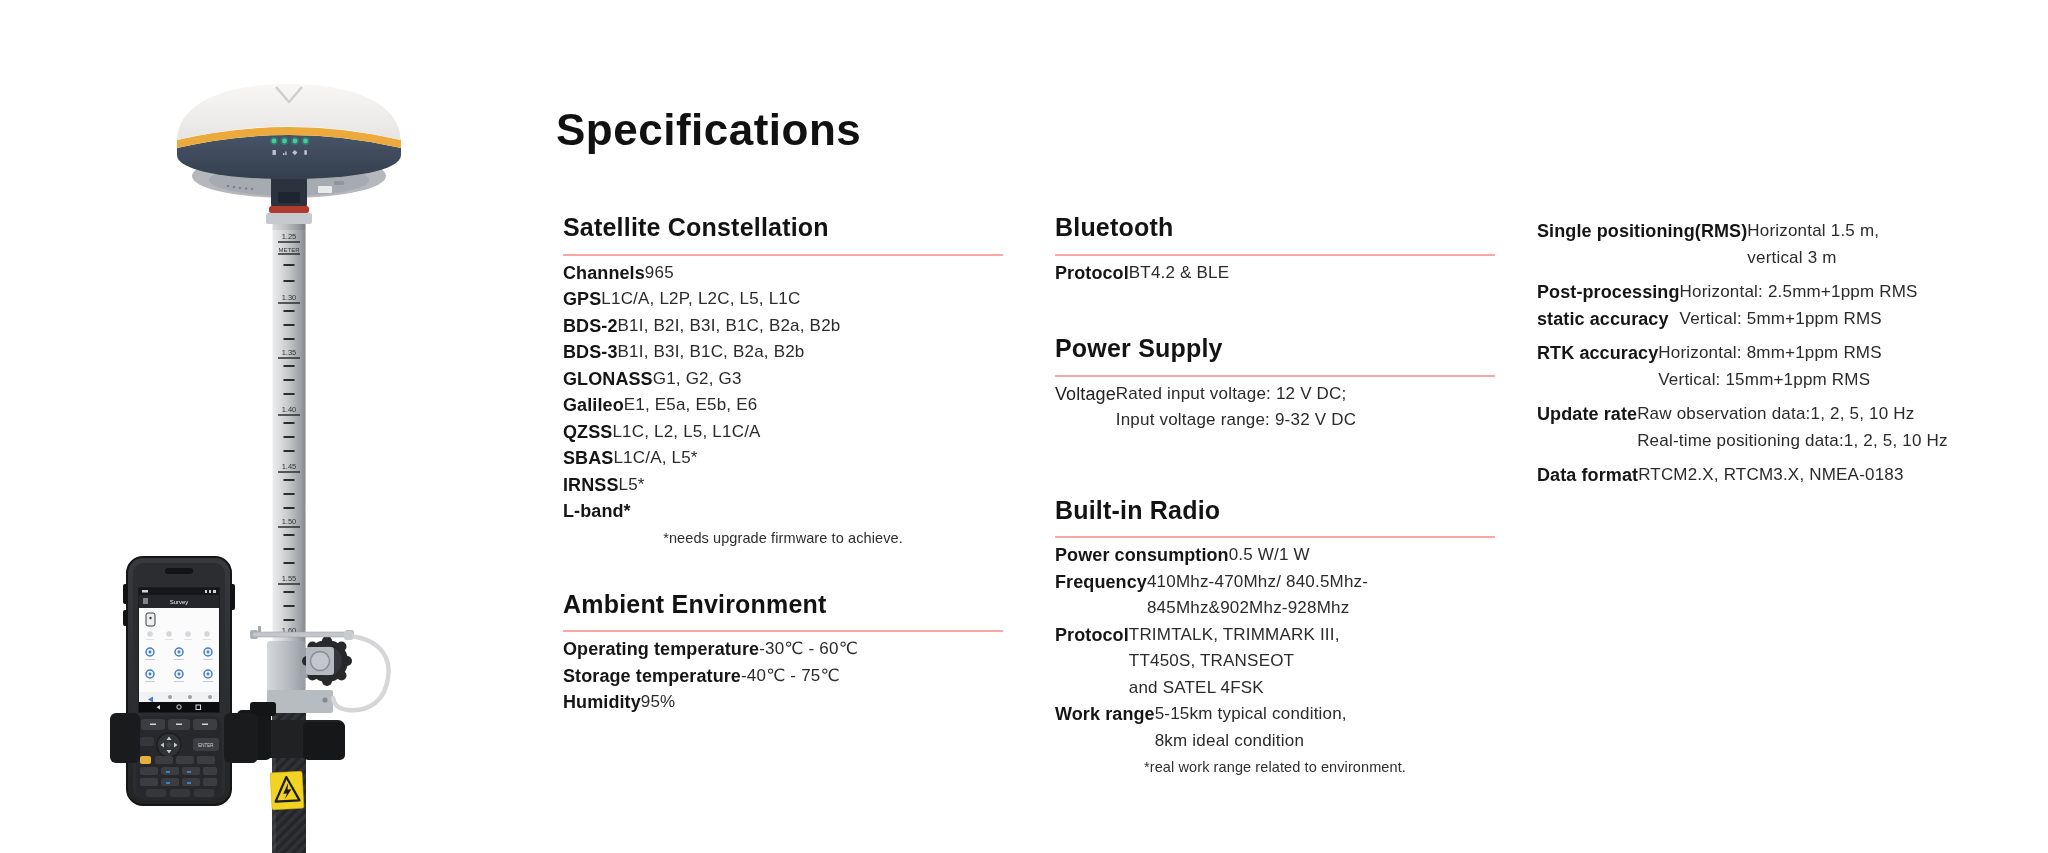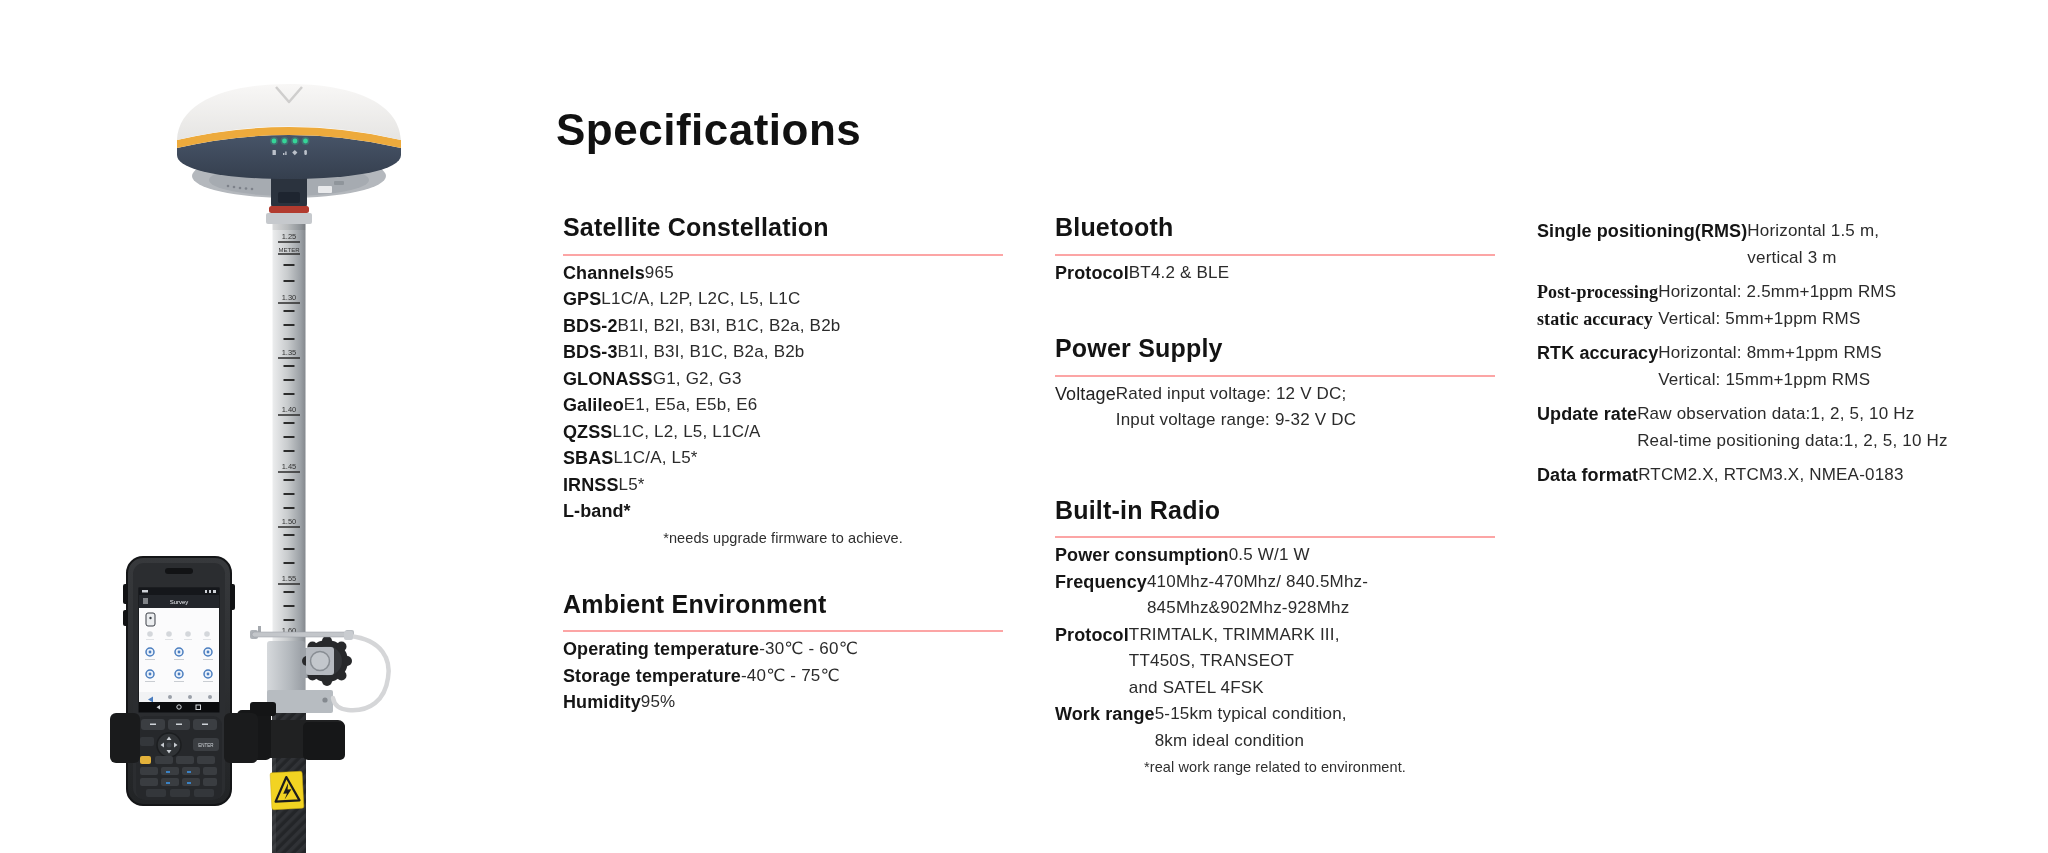--- a/index.html
+++ b/index.html
@@ -16,21 +16,21 @@
   .col-2{left:1055px;width:440px;}
   .col-3{left:1537px;width:442px;}
   .sec h2{
     margin:0;font-size:25px;line-height:1.1;font-weight:700;color:#131313;
     letter-spacing:.2px;padding-bottom:12px;border-bottom:2px solid #fca5a5;
   }
   .rows{padding-top:4px;}
   .row{display:flex;justify-content:space-between;align-items:flex-start;line-height:26.5px;}
   .lbl{font-weight:700;font-size:18px;color:#151515;white-space:nowrap;letter-spacing:.1px;}
   .lbl.regular{font-weight:400;color:#222;}
-  .lbl .lline{line-height:26.5px;font-family:Liberation Serif, serif;}
+  .lbl .lline{line-height:26.5px;}
   .val{flex:1 1 auto;font-size:17px;color:#2b2b2b;letter-spacing:.2px;}
   .val .vline{line-height:26.5px;}
   .val.pad{padding-right:34px;}
   .footnote{font-size:14.5px;color:#2e2e2e;text-align:center;line-height:22px;margin-top:2px;letter-spacing:.1px;}
   .gap-ambient{margin-top:42px;}
   .gap-power{margin-top:49px;}
   .gap-radio{margin-top:63px;}
   .prow{margin-bottom:8px;}
   .prow.tight{margin-bottom:2px;}
   .prow.bottom{align-items:flex-end;}

